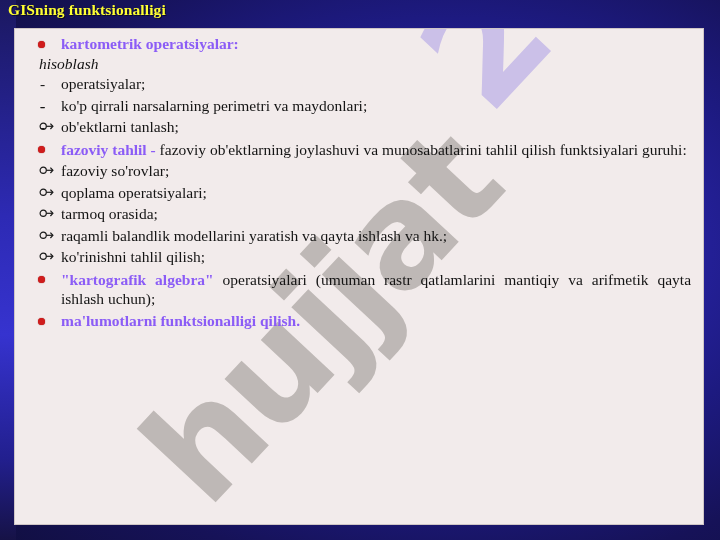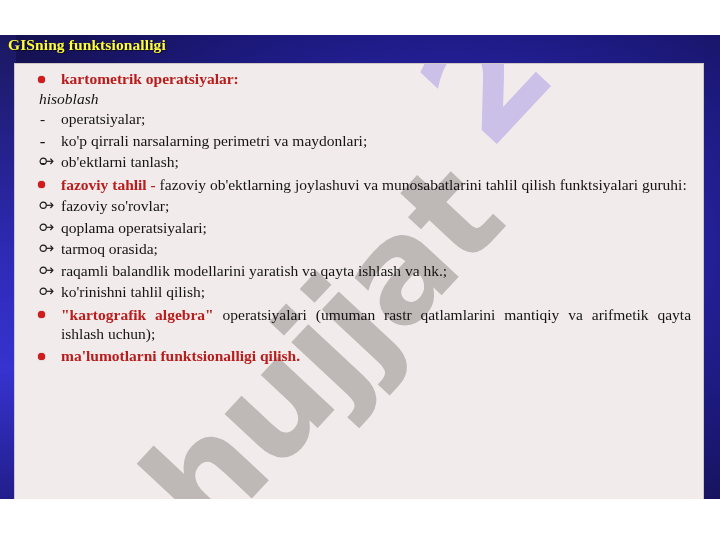--- a/index.html
+++ b/index.html
@@ -8,25 +8,24 @@
   }
   body {
     width: 720px;
     height: 540px;
     overflow: hidden;
     font-family: "Liberation Serif", "DejaVu Serif", serif;
   }
   #slide {
     position: relative;
     width: 720px;
-    height: 464px;
+    height: 540px;
     background:
       radial-gradient(ellipse 620px 420px at 62% 46%, #3a3ad8 0%, #2a25ae 28%, #1d1a80 55%, #161258 78%, #110f42 100%);
     overflow: hidden;
-    margin-top: 35px;
   }
   
   #left-rail {
     position: absolute;
     left: 0; top: 0;
     width: 16px; height: 540px;
     background: linear-gradient(to bottom, #1b1860 0%, #2d2ab4 40%, #3633cf 62%, #221f8e 85%, #161246 100%);
   }
   #title {
     position: absolute;
@@ -102,21 +101,21 @@
     position: absolute;
     left: 15px;
     top: 5px;
     width: 7px;
     height: 7px;
     border-radius: 50%;
     background: #d01c1c;
     box-shadow: 0 0 1px #8d0d0d;
   }
   .red-strong {
-    color: #b91c1c;
+    color: #8b5cf6;
     font-weight: bold;
   }
   .row-bullet.justified {
     text-align: justify;
     text-justify: inter-word;
     padding-right: 4px;
     line-height: 1.22;
   }
   .row-plain {
     padding-left: 16px;

